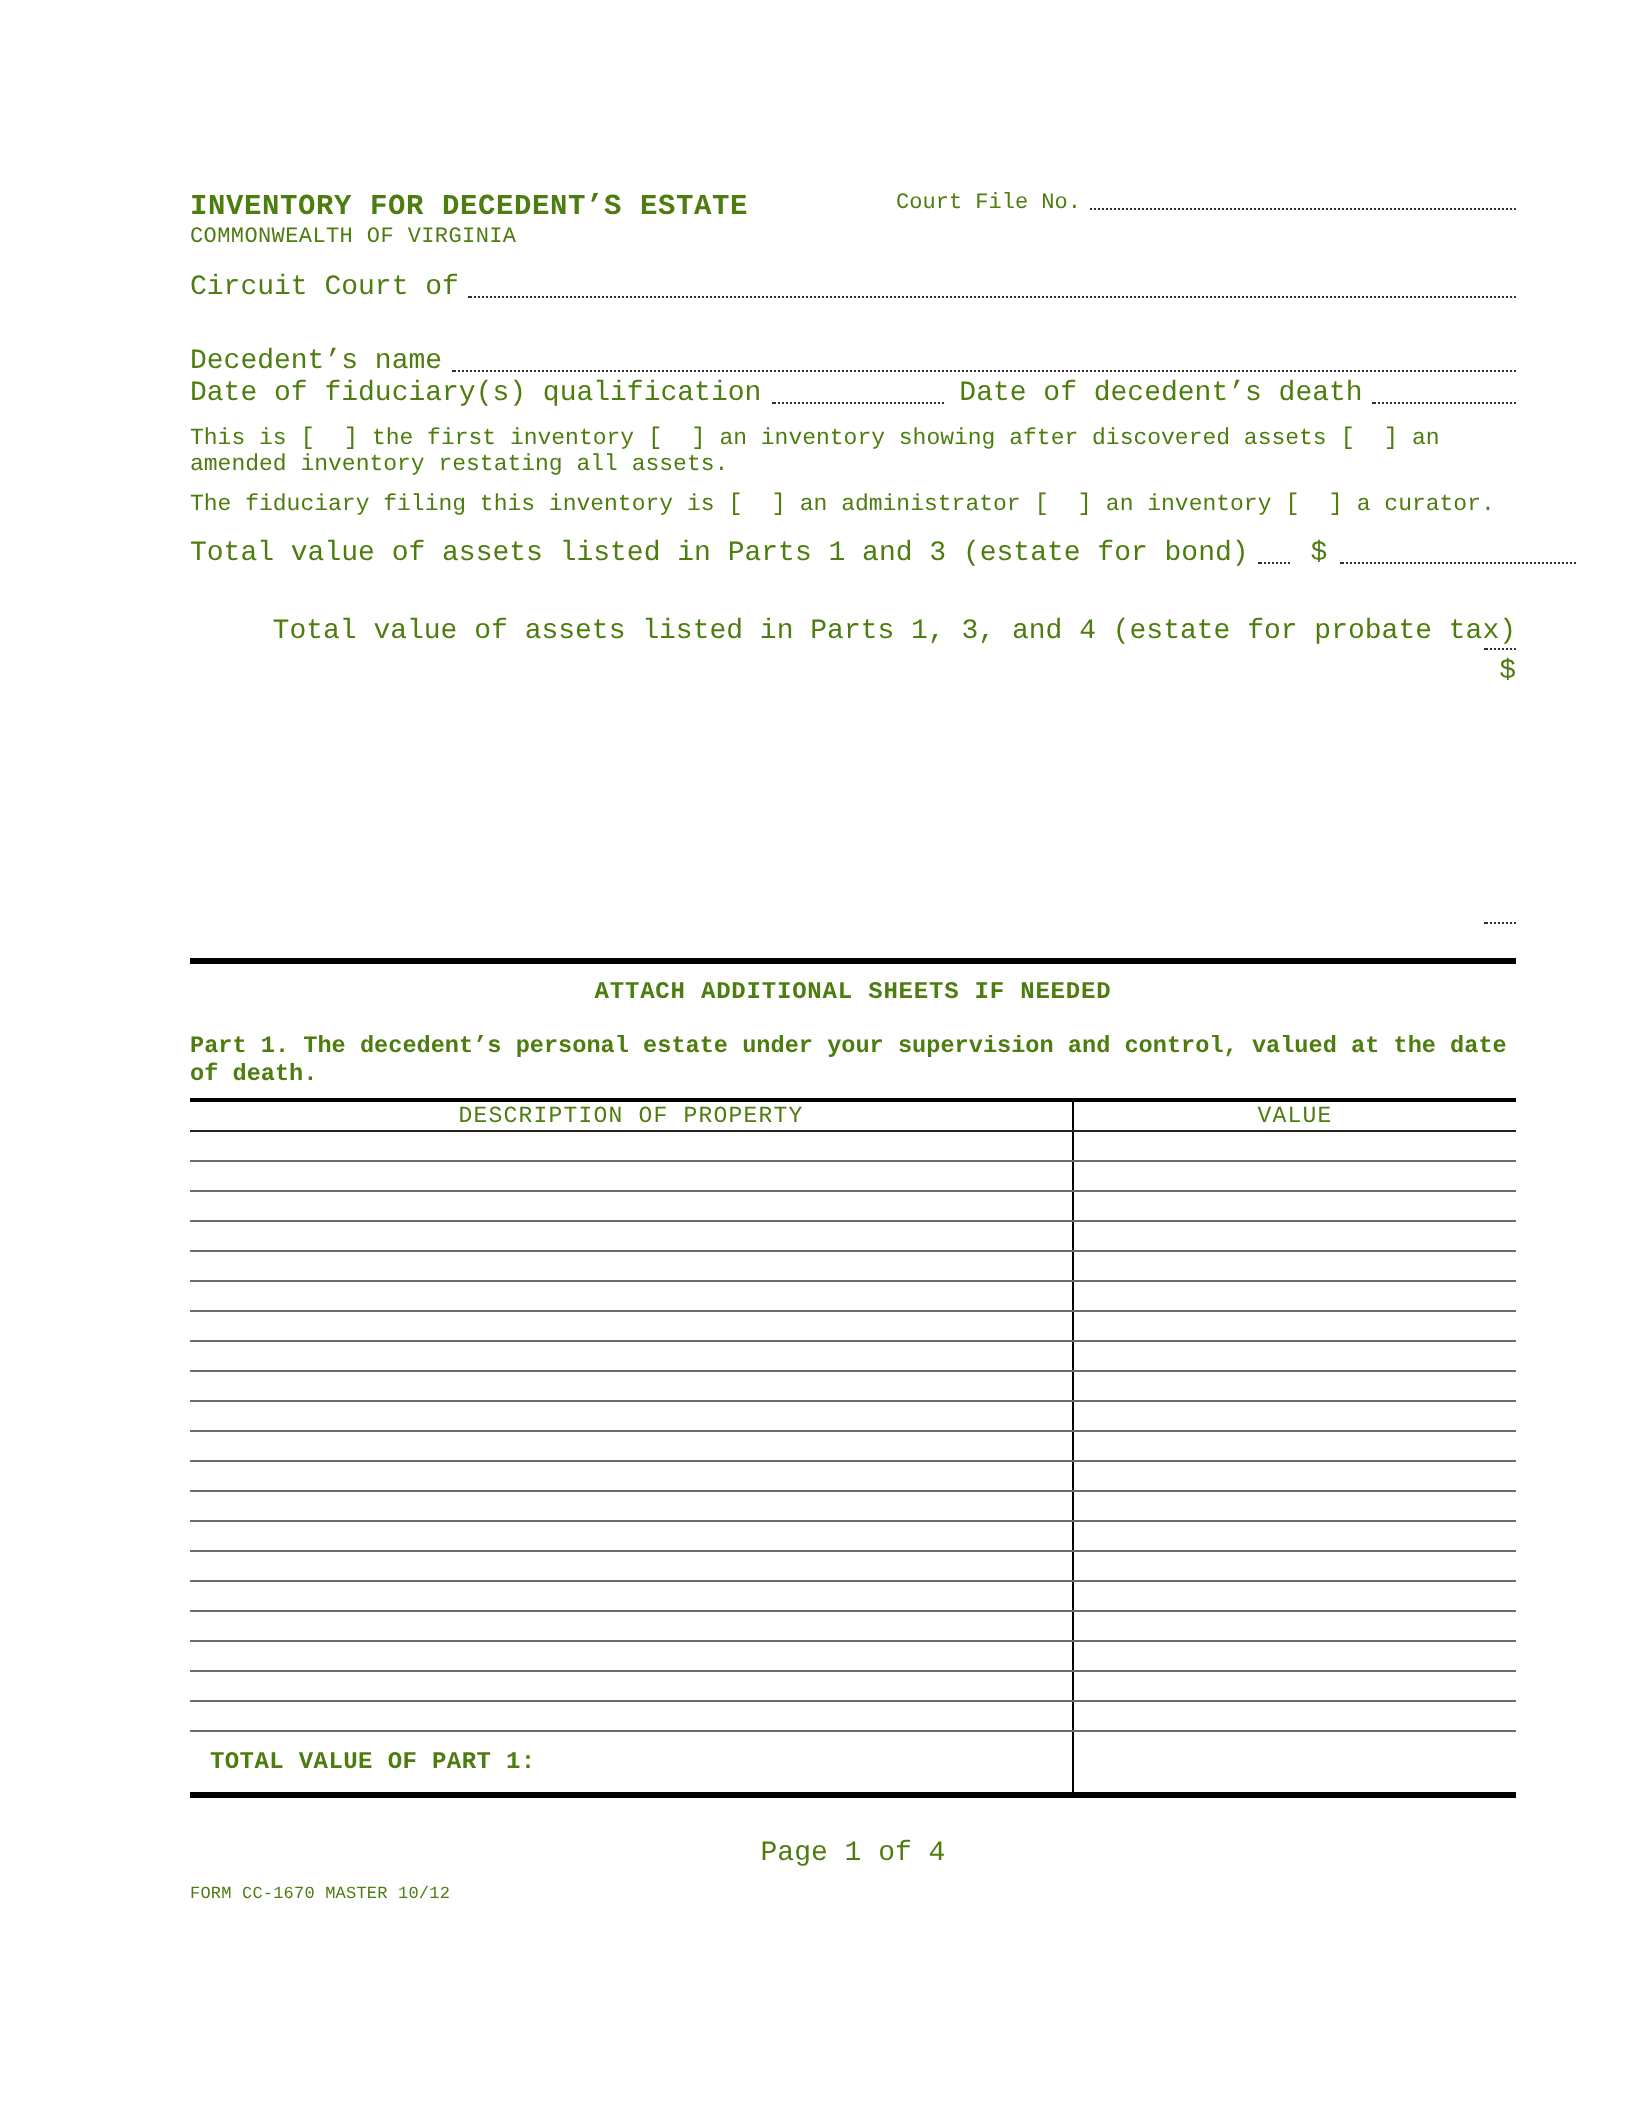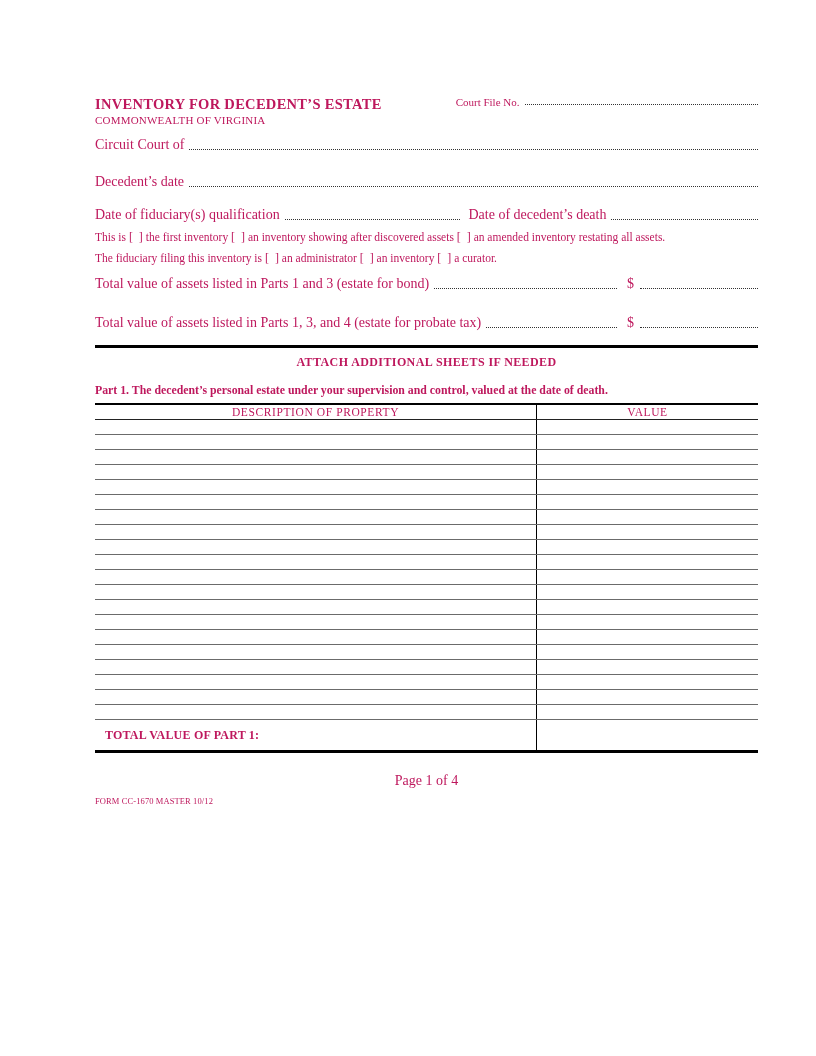--- a/index.html
+++ b/index.html
@@ -1,22 +1,22 @@
 <!DOCTYPE html>
 <html><head>
 <meta charset="utf-8">
 <style>
   * { margin: 0; padding: 0; box-sizing: border-box; }
   html, body { background: #ffffff; }
   .page {
     width: 816px; height: 1056px;
     position: relative;
     background: #ffffff;
-    color: #be185d;
-    font-family: Liberation Serif, serif;
+    color: #4d7c0f;
+    font-family: Liberation Mono, monospace;
     overflow: hidden;
   }
   .content { position: absolute; left: 95px; top: 96px; width: 663px; }
 
   
   .header-row { display: flex; align-items: flex-start; }
   .title { font-size: 14.5px; font-weight: 700; letter-spacing: .3px; white-space: nowrap; }
   .court-file { flex: 1; display: flex; align-items: flex-end; margin-left: 74px; font-size: 11px; padding-bottom: 2px; }
   .subtitle { font-size: 11px; margin-top: 1px; letter-spacing: .2px; }
   .code-ref { font-size: 9px; margin-top: 2px; letter-spacing: .1px; }
@@ -26,25 +26,25 @@
   .lbl { white-space: nowrap; }
   .dots { flex: 1; border-bottom: 1px dotted #333; margin: 0 0 3px 5px; min-width: 16px; }
   .dots-wide { flex: 1.2; }
   .dots-fixed { flex: 0 0 118px; margin-left: 6px; }
   .lbl-gap { margin-left: 8px; }
   .dollar { margin-left: 10px; }
 
   .mt-circuit  { margin-top: 11px; }
   .mt-decedent { margin-top: 21px; }
   .mt-fidname  { margin-top: 12px; }
-  .mt-dates    { margin-top: 17px; }
+  .mt-dates    { }
   .mt-stmt1    { margin-top: 7px; }
   .mt-stmt2    { margin-top: 6px; }
   .mt-total1   { margin-top: 10px; }
-  .mt-total2   { margin-top: 23px; }
+  .mt-total2   { margin-top: 23px; flex-direction: column; }
 
   
   .stmt { font-size: 11.5px; }
   .cb { white-space: pre; font-size: 12px; }
 
   
   .thick-rule { margin-top: 14px; border-top: 3px solid #000; }
   .attach { margin-top: 7px; text-align: center; font-weight: 700; font-size: 12px; letter-spacing: .4px; }
   .part1-heading { margin-top: 13px; font-weight: 700; font-size: 11.8px; }
 
@@ -77,21 +77,21 @@
       </div>
     </div>
     <div class="subtitle">COMMONWEALTH OF VIRGINIA</div>
 
     <div class="fline mt-circuit">
       <span class="lbl">Circuit Court of</span>
       <span class="dots"></span>
     </div>
 
     <div class="fline mt-decedent">
-      <span class="lbl">Decedent’s date</span>
+      <span class="lbl">Decedent’s name</span>
       <span class="dots"></span>
     </div>
 
 
     <div class="fline mt-dates">
       <span class="lbl">Date of fiduciary(s) qualification</span>
       <span class="dots dots-wide"></span>
       <span class="lbl lbl-gap">Date of decedent’s death</span>
       <span class="dots"></span>
     </div>

